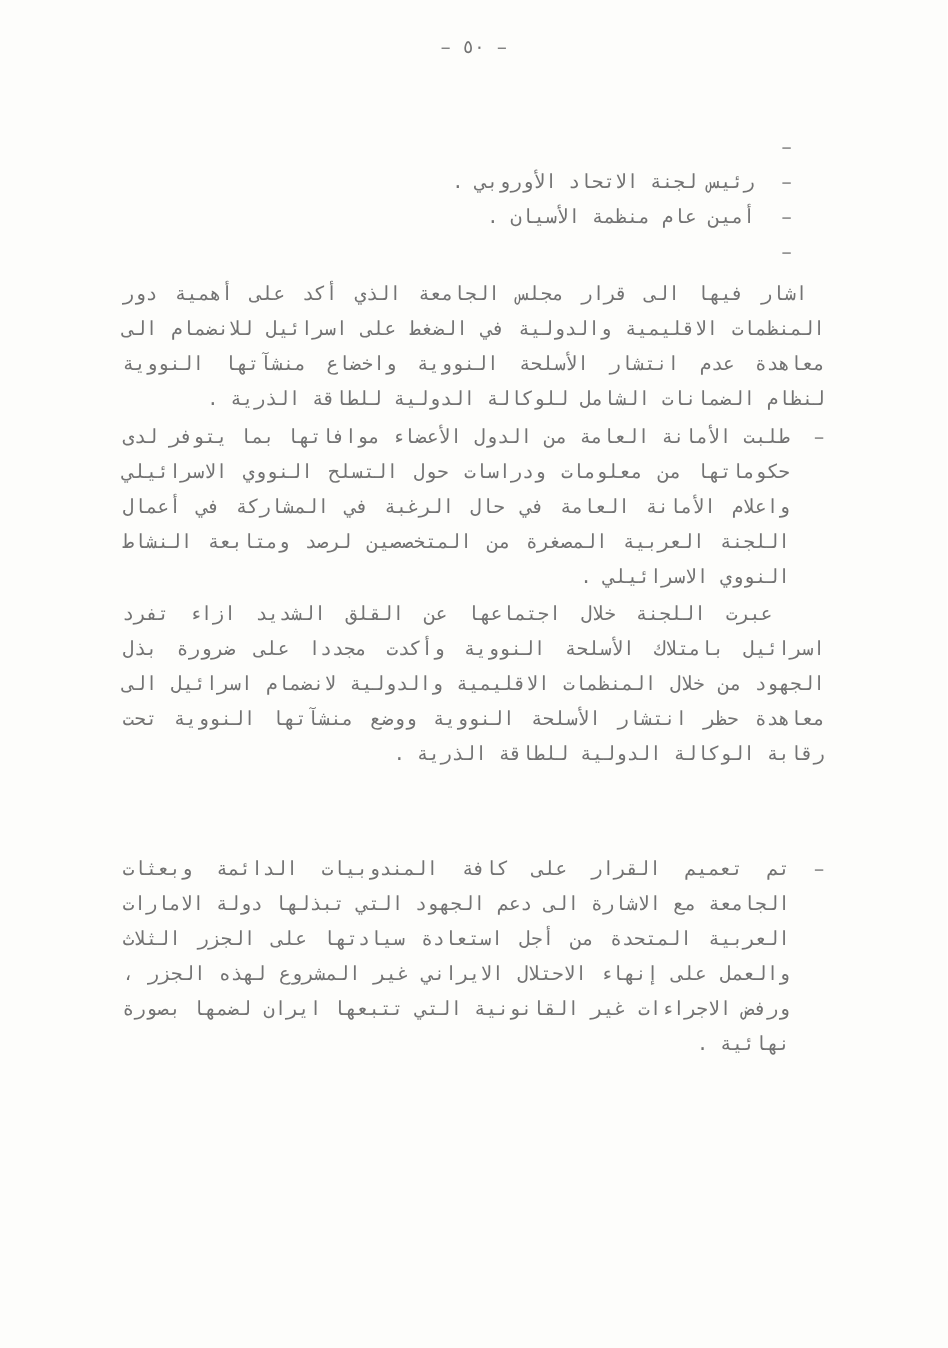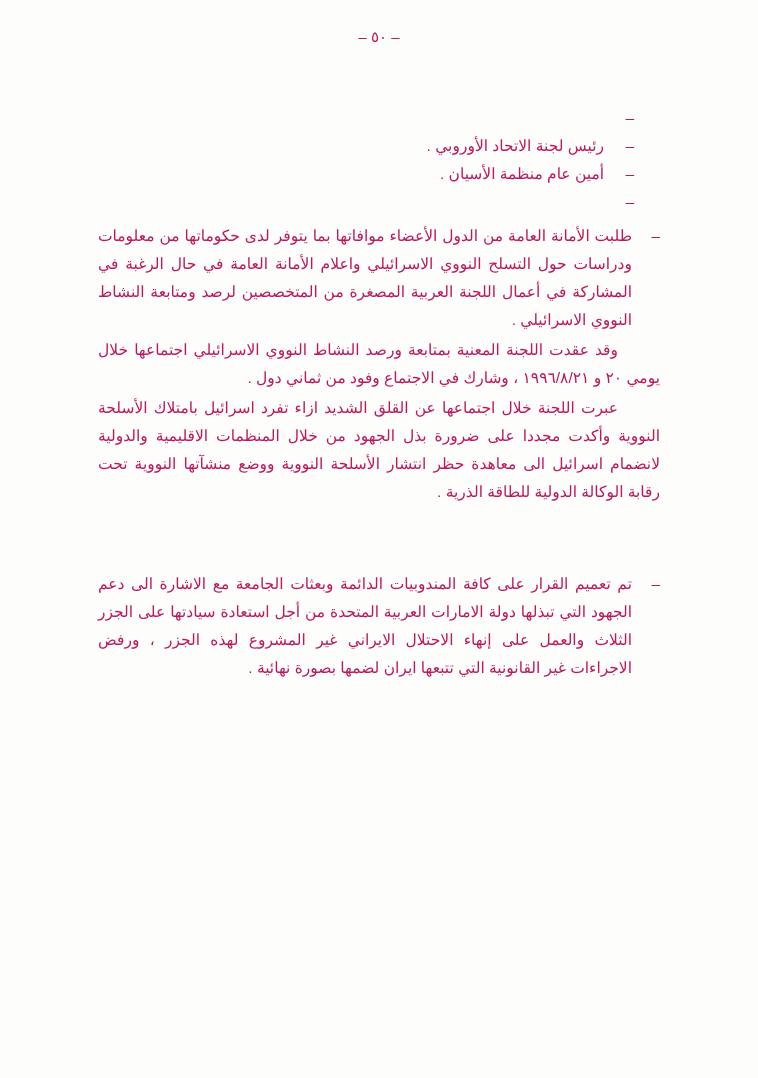--- a/index.html
+++ b/index.html
@@ -6,22 +6,22 @@
     margin: 0;
     padding: 0;
     background: #ffffff;
   }
   .page {
     position: relative;
     width: 758px;
     height: 1078px;
     background: #fdfdfb;
     box-sizing: border-box;
-    font-family: Liberation Sans, sans-serif;
-    color: #be185d;
+    font-family: Liberation Mono, monospace;
+    color: #737373;
     overflow: hidden;
   }
   .page-number {
     position: absolute;
     top: 28px;
     left: 0;
     width: 100%;
     text-align: center;
     font-size: 15px;
     letter-spacing: 3px;
@@ -102,27 +102,27 @@
       </div>
       <div class="li">
         <span class="dash">–</span>
         <span>أمين عام منظمة الأسيان .</span>
       </div>
       <div class="li">
         <span class="dash">–</span>
       </div>
     </div>
 
+    <p class="para small-indent">اشار فيها الى قرار مجلس الجامعة الذي أكد على أهمية دور المنظمات الاقليمية والدولية في الضغط على اسرائيل للانضمام الى معاهدة عدم انتشار الأسلحة النووية واخضاع منشآتها النووية لنظام الضمانات الشامل للوكالة الدولية للطاقة الذرية .</p>
 
     <div class="bullet-para">
       <span class="dash">–</span>
       <p class="para">طلبت الأمانة العامة من الدول الأعضاء موافاتها بما يتوفر لدى حكوماتها من معلومات ودراسات حول التسلح النووي الاسرائيلي واعلام الأمانة العامة في حال الرغبة في المشاركة في أعمال اللجنة العربية المصغرة من المتخصصين لرصد ومتابعة النشاط النووي الاسرائيلي .</p>
     </div>
 
-    <p class="para indent">وقد عقدت اللجنة المعنية بمتابعة ورصد النشاط النووي الاسرائيلي اجتماعها خلال يومي ٢٠ و ١٩٩٦/٨/٢١ ، وشارك في الاجتماع وفود من ثماني دول .</p>
 
     <p class="para indent">عبرت اللجنة خلال اجتماعها عن القلق الشديد ازاء تفرد اسرائيل بامتلاك الأسلحة النووية وأكدت مجددا على ضرورة بذل الجهود من خلال المنظمات الاقليمية والدولية لانضمام اسرائيل الى معاهدة حظر انتشار الأسلحة النووية ووضع منشآتها النووية تحت رقابة الوكالة الدولية للطاقة الذرية .</p>
 
 
 
     <div class="bullet-para final-block">
       <span class="dash">–</span>
       <p class="para">تم تعميم القرار على كافة المندوبيات الدائمة وبعثات الجامعة مع الاشارة الى دعم الجهود التي تبذلها دولة الامارات العربية المتحدة من أجل استعادة سيادتها على الجزر الثلاث والعمل على إنهاء الاحتلال الايراني غير المشروع لهذه الجزر ، ورفض الاجراءات غير القانونية التي تتبعها ايران لضمها بصورة نهائية .</p>
     </div>
 

